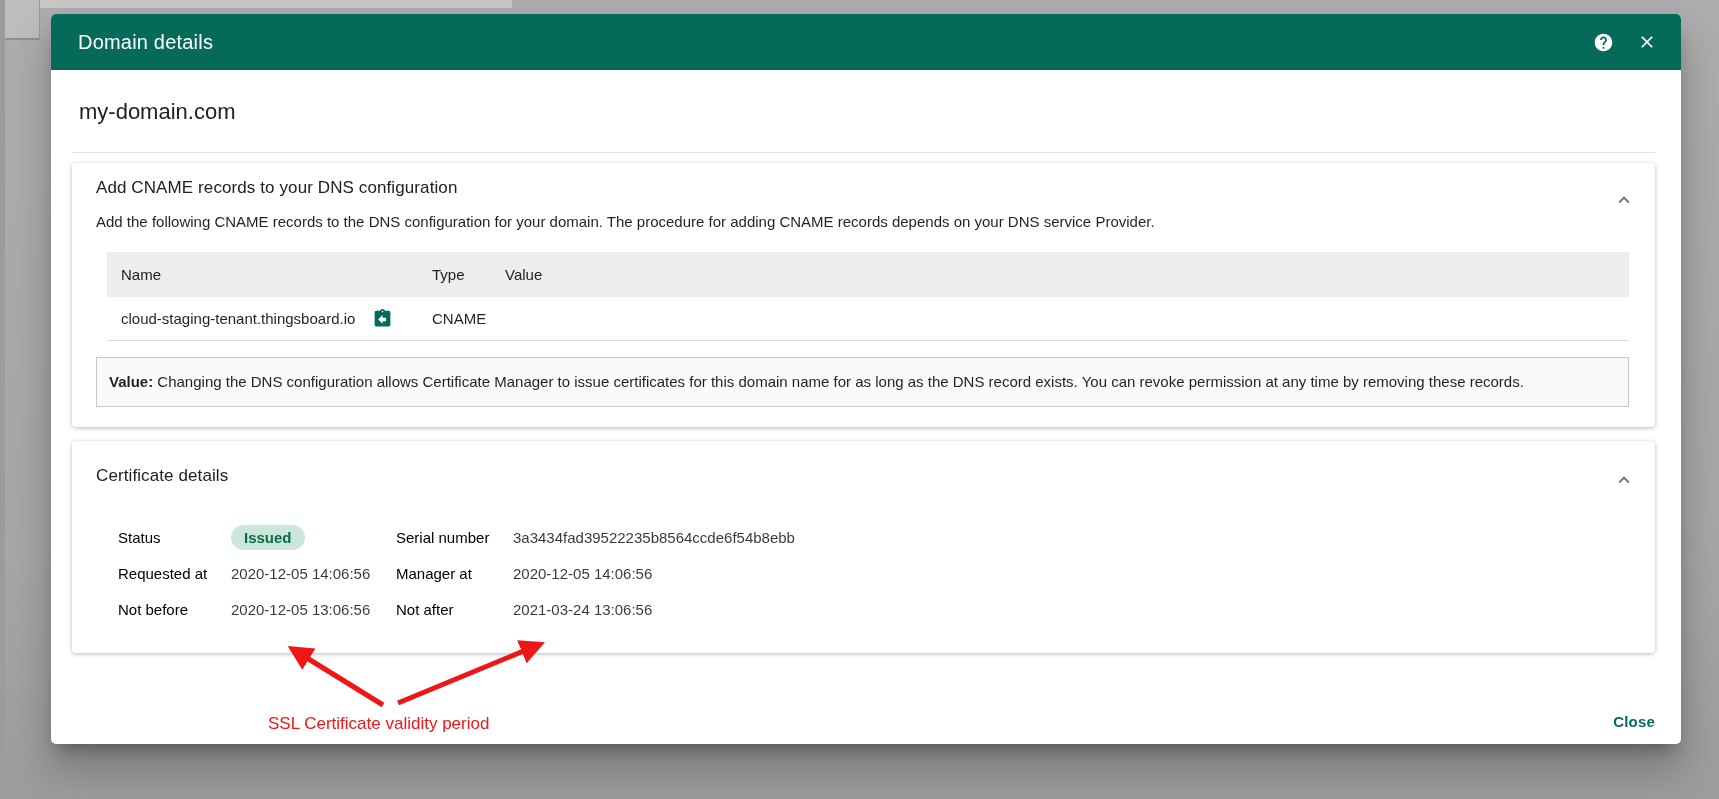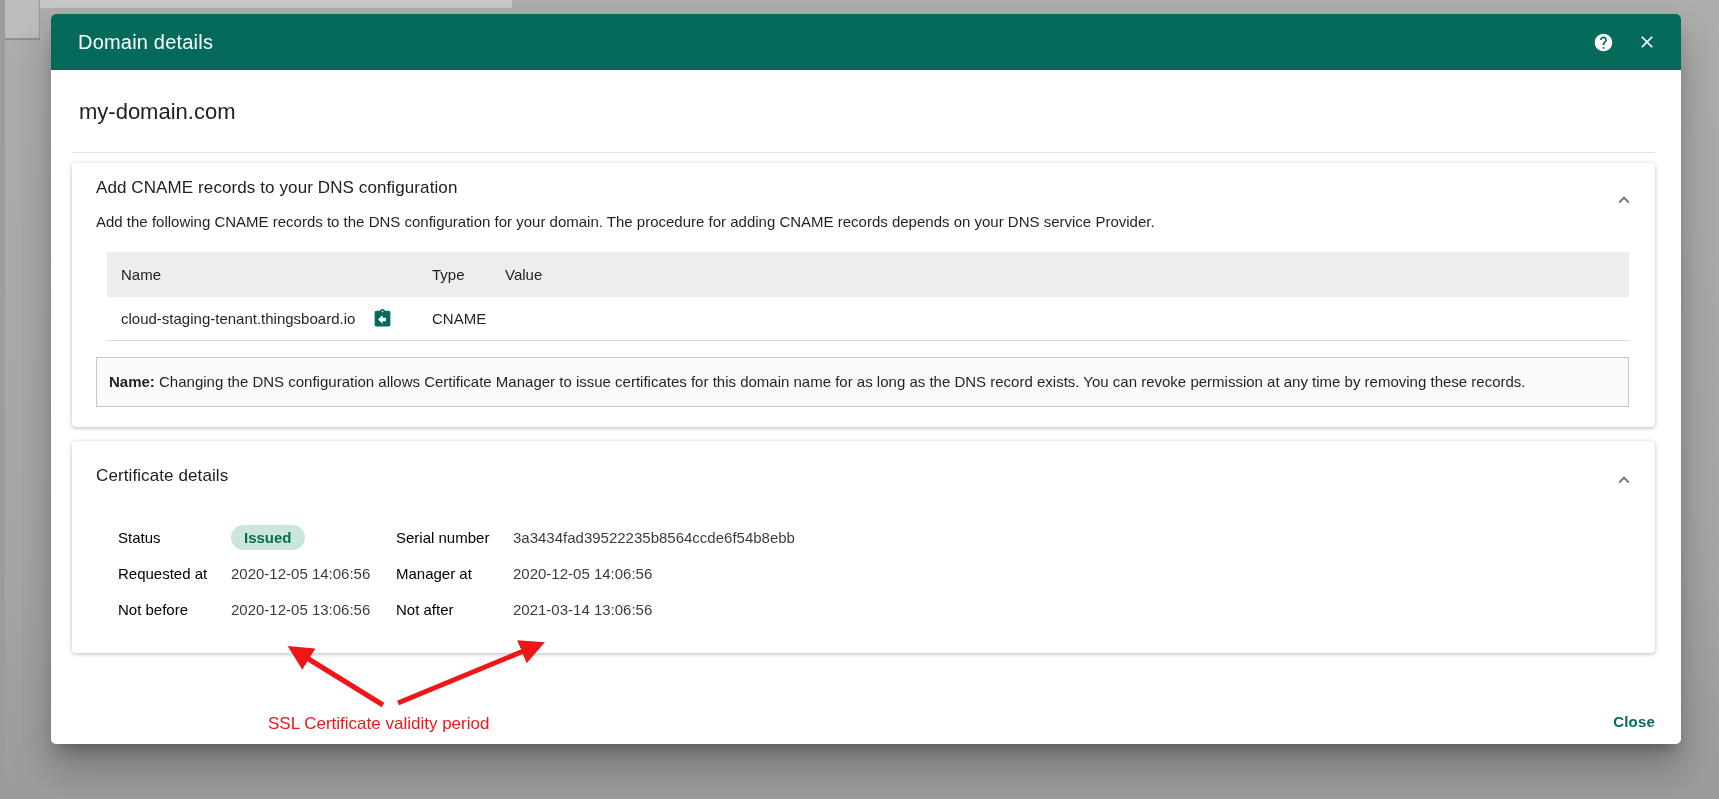--- a/index.html
+++ b/index.html
@@ -140,21 +140,21 @@
                   <path fill="#056a5a" d="M19 3h-4.18C14.4 1.84 13.3 1 12 1c-1.3 0-2.4.84-2.82 2H5c-1.1 0-2 .9-2 2v14c0 1.1.9 2 2 2h14c1.1 0 2-.9 2-2V5c0-1.1-.9-2-2-2zm-7 0c.55 0 1 .45 1 1s-.45 1-1 1-1-.45-1-1 .45-1 1-1zm4 12h-4v3l-5-5 5-5v3h4v4z"></path>
                 </svg>
             </span>
           </button>
         </div>
         <div class="t-cell">CNAME</div>
       </div>
     </div>
 
     <div class="note-box">
-      <span class="note-label">Name:</span><span> Changing the DNS configuration allows Certificate Manager to issue certificates for this domain name for as long as the DNS record exists. You can revoke permission at any time by removing these records.</span>
+      <span class="note-label">Value:</span><span> Changing the DNS configuration allows Certificate Manager to issue certificates for this domain name for as long as the DNS record exists. You can revoke permission at any time by removing these records.</span>
     </div>
   </div>
 
   <div class="card card-2">
     <div class="card-heading">Certificate details</div>
     <button class="collapse-btn">
       <span style="display:flex;">
         <svg width="22" height="22" viewBox="0 0 24 24">
             <path fill="#757575" d="M12 8l-6 6 1.41 1.41L12 10.83l4.59 4.58L18 14z"></path>
           </svg>
@@ -168,21 +168,21 @@
       <div class="cert-value">3a3434fad39522235b8564ccde6f54b8ebb</div>
 
       <div class="cert-label">Requested at</div>
       <div class="cert-value">2020-12-05 14:06:56</div>
       <div class="cert-label">Manager at</div>
       <div class="cert-value">2020-12-05 14:06:56</div>
 
       <div class="cert-label">Not before</div>
       <div class="cert-value">2020-12-05 13:06:56</div>
       <div class="cert-label">Not after</div>
-      <div class="cert-value">2021-03-14 13:06:56</div>
+      <div class="cert-value">2021-03-24 13:06:56</div>
     </div>
   </div>
 
   <svg class="annotation-layer" viewBox="0 0 1630 730">
     <defs>
       <marker id="arrowhead" markerWidth="5" markerHeight="5" refX="3.5" refY="2.5" orient="auto">
         <path d="M0,0 L5,2.5 L0,5 Z" fill="#ee1616"></path>
       </marker>
     </defs>
     <line x1="332" y1="691" x2="243" y2="636" stroke="#ee1616" stroke-width="5" marker-end="url(#arrowhead)"></line>

